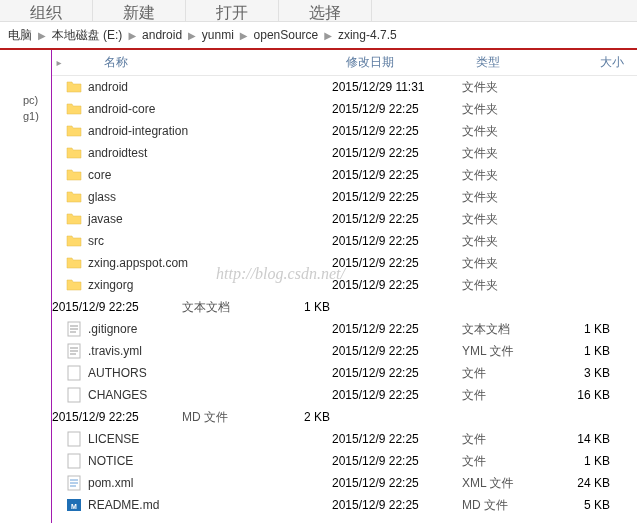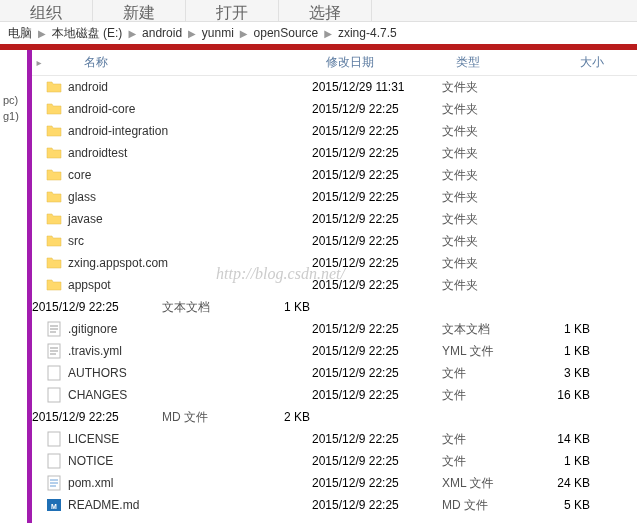--- a/index.html
+++ b/index.html
@@ -1,23 +1,23 @@
 <!DOCTYPE html>
 <html><head>
 <meta charset="utf-8">
 <style>
 * { box-sizing: border-box; margin: 0; padding: 0; }
 body { font-family: "Microsoft YaHei", "Segoe UI", sans-serif; font-size: 12px; color: #333; background: #fff; width: 637px; height: 523px; overflow: hidden; }
 .toolbar { display: flex; height: 22px; border-bottom: 1px solid #e0e0e0; background: #f5f5f5; font-size: 16px; color: #666; }
 .toolbar-item { padding: 3px 30px; border-right: 1px solid #e0e0e0; }
-.breadcrumb { display: flex; align-items: center; height: 28px; padding: 0 4px; border-bottom: 6px solid #b91c1c; background: #fff; font-size: 12px; }
+.breadcrumb { display: flex; align-items: center; height: 28px; padding: 0 4px; border-bottom: 2px solid #b91c1c; background: #fff; font-size: 12px; }
 .crumb { padding: 0 4px; color: #333; }
 .crumb-sep { color: #999; padding: 0 2px; font-size: 10px; }
 .main { display: flex; height: calc(100% - 50px); }
-.sidebar { width: 32px; border-right: 5px solid #a21caf; padding-top: 6px; font-size: 11px; color: #555; }
+.sidebar { width: 32px; border-right: 1px solid #a21caf; padding-top: 6px; font-size: 11px; color: #555; margin-left: 20px; }
 .sidebar-line { padding: 2px 3px; white-space: nowrap; overflow: hidden; }
 .content { flex: 1; overflow: auto; }
 .headers { display: flex; height: 26px; border-bottom: 1px solid #e8e8e8; align-items: center; color: #5a7aa0; font-size: 12px; }
 .col-name { width: 280px; padding-left: 38px; }
 .col-date { width: 130px; }
 .col-type { width: 90px; }
 .col-size { width: 70px; text-align: right; padding-right: 12px; }
 .row { display: flex; height: 22px; align-items: center; font-size: 12px; color: #333; }
 .cell-name { width: 280px; padding-left: 14px; display: flex; align-items: center; gap: 6px; }
 .cell-date { width: 130px; color: #000000; }
@@ -191,21 +191,21 @@
           <div class="cell-type">文件夹</div>
           <div class="cell-size"></div>
         </div>
         <div class="row">
           <div class="cell-name">
             <span class="icon">
               <svg width="16" height="16" viewBox="0 0 16 16">
                 <path d="M1 3h5l1 2h8v8H1z" fill="#ffd96b" stroke="#e0b84a" stroke-width="0.5"></path>
               </svg>
             </span>
-            <span>appspot</span>
+            <span>zxingorg</span>
           </div>
           <div class="cell-date">2015/12/9 22:25</div>
           <div class="cell-type">文件夹</div>
           <div class="cell-size"></div>
         </div>
         <div class="row">
           <div class="cell-date">2015/12/9 22:25</div>
           <div class="cell-type">文本文档</div>
           <div class="cell-size">1 KB</div>
         </div>

